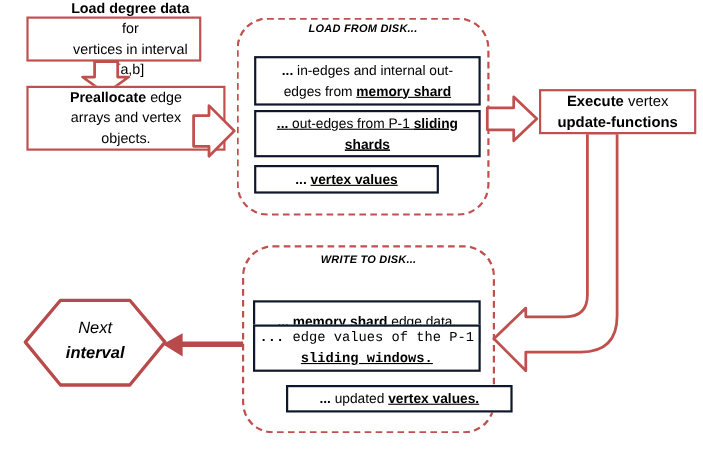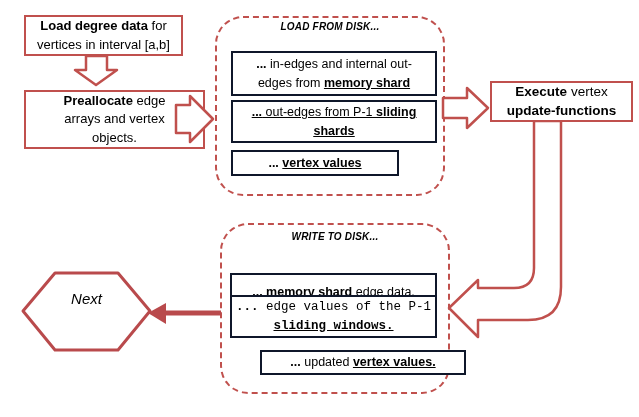--- a/index.html
+++ b/index.html
@@ -42,30 +42,30 @@
 <div class="canvas">
 
   <div class="dgroup" style="left:215px;top:16px;width:230px;height:180px;"></div>
 
   <div class="dgroup" style="left:220px;top:223px;width:230px;height:171px;"></div>
 
   <svg style="left:446px;top:119px;" width="120" height="225" viewBox="0 0 120 225">
     <path d="M 88 2 L 88 149 Q 88 169 68 169 L 32 169 L 32 161 L 3 189 L 32 218 L 32 201 L 82 201 Q 115 201 115 168 L 115 2 Z" fill="#ffffff" stroke="#c0504d" stroke-width="2.5" stroke-linejoin="round"></path>
   </svg>
 
-  <div class="sbox box-main" style="left:24px;top:15px;width:159px;height:41px;">
+  <div class="sbox box-main" style="left:24px;top:15px;width:159px;height:41px;padding-left:30px;">
     <div><span class="b">Load degree data</span><span> for</span></div>
     <div>vertices in interval [a,b]</div>
   </div>
 
   <svg style="left:73px;top:56px;" width="46" height="31" viewBox="0 0 46 31">
     <polygon points="13,0 34,0 34,14 44,14 23,29 2,14 13,14" fill="#ffffff" stroke="#c0504d" stroke-width="2.5" stroke-linejoin="round"></polygon>
   </svg>
 
-  <div class="sbox box-main" style="left:24px;top:90px;width:181px;height:59px;justify-content:center;">
+  <div class="sbox box-main" style="left:24px;top:78px;width:181px;height:59px;justify-content:center;">
     <div><span class="b">Preallocate</span><span> edge</span></div>
     <div>arrays and vertex</div>
     <div>objects.</div>
   </div>
 
   <svg style="left:176px;top:95px;" width="39" height="48" viewBox="0 0 39 48">
     <polygon points="0,10 14,10 14,1 37,24 14,47 14,38 0,38" fill="#ffffff" stroke="#c0504d" stroke-width="2.5" stroke-linejoin="round"></polygon>
   </svg>
 
   <div class="gtitle" style="left:215px;top:21px;width:230px;">LOAD FROM DISK...</div>
@@ -108,15 +108,16 @@
   <svg style="left:146px;top:300px;" width="76" height="28" viewBox="0 0 76 28">
     <line x1="75" y1="13" x2="16" y2="13" stroke="#b94a4c" stroke-width="5"></line>
     <polygon points="20,3 2,13 20,24" fill="#b94a4c"></polygon>
   </svg>
 
   <svg style="left:20px;top:270px;" width="134" height="84" viewBox="0 0 134 84">
     <polygon points="3,41 35,3 98,3 130,41 98,80 35,80" fill="#ffffff" stroke="#b94a4c" stroke-width="3" stroke-linejoin="round"></polygon>
   </svg>
   <div class="hexlabel" style="left:30px;top:288px;width:113px;">
     <div>Next</div>
+    <div class="b">interval</div>
   </div>
 
 </div>
 
 </body></html>

